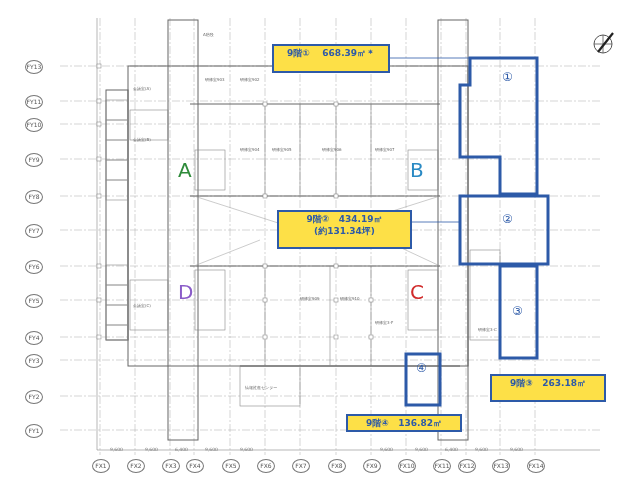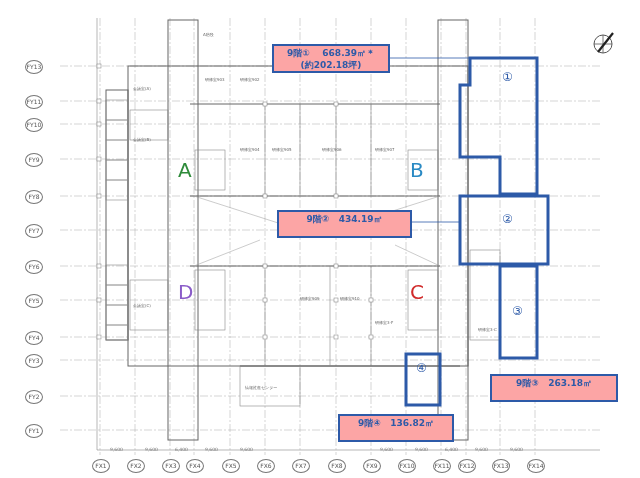--- a/index.html
+++ b/index.html
@@ -3,21 +3,21 @@
 <meta charset="utf-8">
 <style>
   html, body { margin:0; padding:0; background:#ffffff; }
   body { width:640px; height:478px; position:relative; overflow:hidden;
          font-family:"DejaVu Sans", sans-serif; color:#333; }
   #plan { position:absolute; left:0; top:0; width:640px; height:478px; }
   .grid-label { position:absolute; font-size:6px; color:#555;
     border:1px solid #777; border-radius:50%; width:16px; height:12px;
     line-height:12px; text-align:center; background:#fff; }
   .dim { position:absolute; font-size:4.5px; color:#777; }
-  .info-box { position:absolute; background:#fca5a5; border:2px solid #2d5aa8;
+  .info-box { position:absolute; background:#fde047; border:2px solid #2d5aa8;
     color:#2d5aa8; font-weight:bold; text-align:center; font-size:9px; line-height:12px;
     padding:1px 4px; box-sizing:border-box; }
   .info-box .l1 { white-space:nowrap; }
   .info-box .l2 { white-space:nowrap; }
   .core-letter { position:absolute; font-size:20px; font-weight:normal; font-family:"DejaVu Sans", sans-serif; }
   .area-num { position:absolute; font-size:12px; color:#2d5aa8; }
   .room { position:absolute; font-size:4px; color:#666; white-space:nowrap; }
 </style>
 </head>
 <body>
@@ -221,23 +221,23 @@
 <div class="core-letter" style="left:410px;top:280px;color:#d02a2a;">C</div>
 <div class="core-letter" style="left:178px;top:280px;color:#8a5cc8;">D</div>
 
 <div class="area-num" style="left:502px;top:70px;">①</div>
 <div class="area-num" style="left:502px;top:212px;">②</div>
 <div class="area-num" style="left:512px;top:304px;">③</div>
 <div class="area-num" style="left:416px;top:361px;">④</div>
 
 <div class="info-box" style="left:272px;top:44px;width:118px;height:29px;">
   <div class="l1"><span>9階①</span>&nbsp;&nbsp;&nbsp;&nbsp;<span>668.39㎡＊</span></div>
-  <div class="l2">(約202.18坪)</div>
-</div>
-<div class="info-box" style="left:277px;top:210px;width:135px;height:28px;">
+</div>
+<div class="info-box" style="left:277px;top:210px;width:135px;height:39px;">
   <div class="l1"><span>9階②</span>&nbsp;&nbsp;&nbsp;<span>434.19㎡</span></div>
-</div>
-<div class="info-box" style="left:490px;top:374px;width:128px;height:28px;">
+  <div class="l2">(約131.34坪)</div>
+</div>
+<div class="info-box" style="left:490px;top:374px;width:116px;height:28px;">
   <div class="l1"><span>9階③</span>&nbsp;&nbsp;&nbsp;<span>263.18㎡</span></div>
 </div>
-<div class="info-box" style="left:338px;top:414px;width:116px;height:28px;">
+<div class="info-box" style="left:346px;top:414px;width:116px;height:18px;">
   <div class="l1"><span>9階④</span>&nbsp;&nbsp;&nbsp;<span>136.82㎡</span></div>
 </div>
 
 </body></html>

